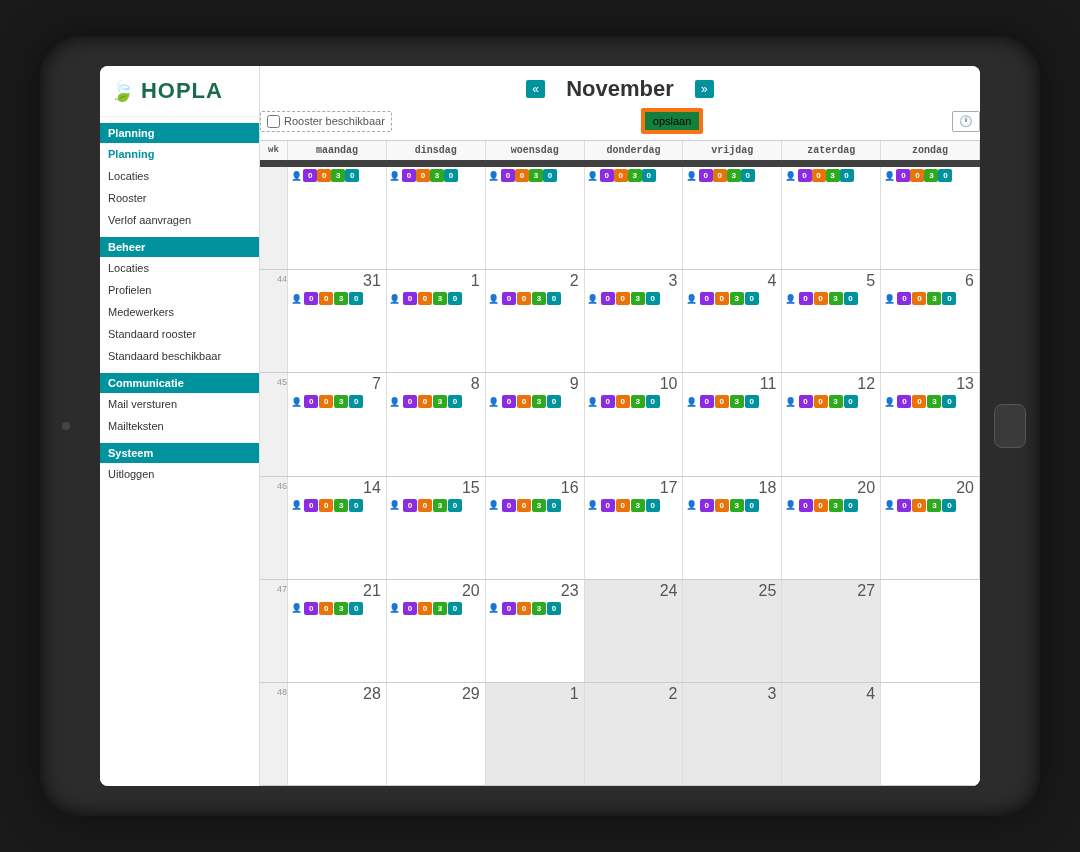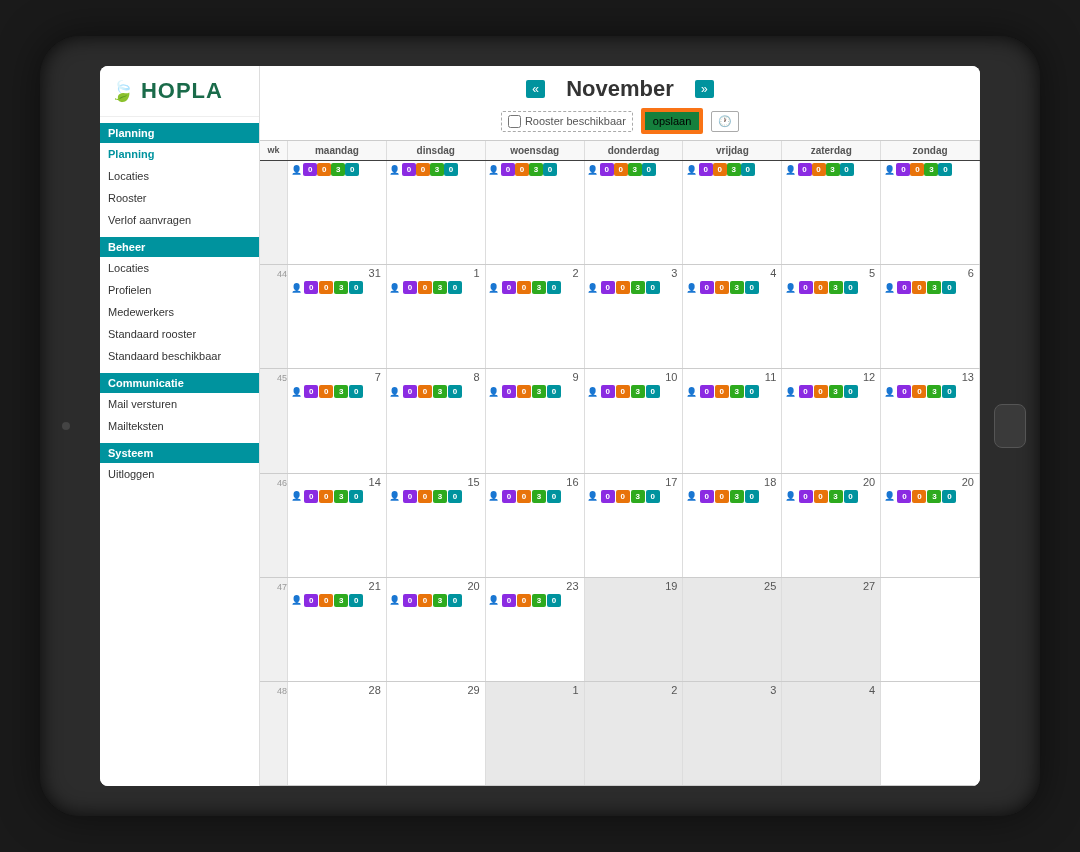--- a/index.html
+++ b/index.html
@@ -125,21 +125,21 @@
     .month-title {
       font-size: 22px;
       font-weight: bold;
       color: #333;
       min-width: 130px;
       text-align: center;
     }
     .toolbar {
       display: flex;
       align-items: center;
-      justify-content: center;
+      justify-content: space-between;
       gap: 8px;
       padding-bottom: 6px;
     }
     .checkbox-label {
       display: flex;
       align-items: center;
       gap: 4px;
       font-size: 11px;
       color: #555;
       border: 1px dashed #aaa;
@@ -167,22 +167,23 @@
     .calendar-grid {
       flex: 1;
       display: flex;
       flex-direction: column;
       overflow: hidden;
       border-top: 1px solid #ccc;
     }
     .cal-header-row {
       display: grid;
       grid-template-columns: 28px repeat(7, 1fr);
-      border-bottom: 1px solid #404040;
+      border-bottom: 7px solid #404040;
       background: #f8f8f8;
+      font-family: Liberation Mono, monospace;
     }
     .cal-header-cell {
       text-align: center;
       font-size: 10px;
       font-weight: bold;
       color: #555;
       padding: 4px 2px;
       border-right: 1px solid #ddd;
     }
     .cal-header-cell:first-child {
@@ -212,21 +213,21 @@
       padding: 2px 3px;
       display: flex;
       flex-direction: column;
       min-height: 0;
       position: relative;
     }
     .cal-day.inactive {
       background: #e8e8e8;
     }
     .day-num {
-      font-size: 11px;
+      font-size: 16px;
       color: #555;
       text-align: right;
       padding-right: 2px;
       margin-bottom: 2px;
     }
     .day-badges {
       display: flex;
       flex-wrap: wrap;
       gap: 1px;
       align-items: center;
@@ -647,21 +648,21 @@
               <div class="day-num">23</div>
               <div class="day-badges">
                 <span class="person-icon">👤</span>
                 <span class="badge badge-purple">0</span>
                   <span class="badge badge-orange">0</span>
                   <span class="badge badge-green">3</span>
                   <span class="badge" style="background:#00939e">0</span>
               </div>
             </div>
             <div class="cal-day inactive">
-              <div class="day-num">19</div>
+              <div class="day-num">24</div>
             </div>
             <div class="cal-day inactive">
               <div class="day-num">25</div>
             </div>
             <div class="cal-day inactive">
               <div class="day-num">27</div>
             </div>
           </div>
 
           <div class="cal-week">

